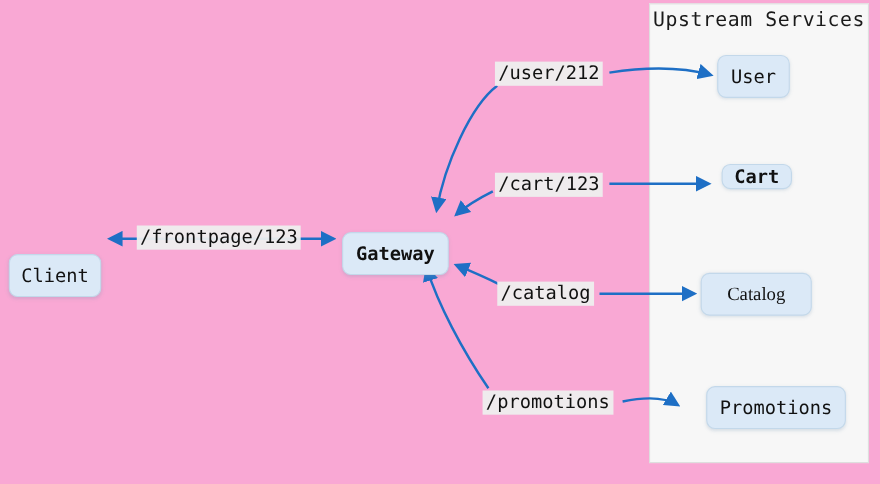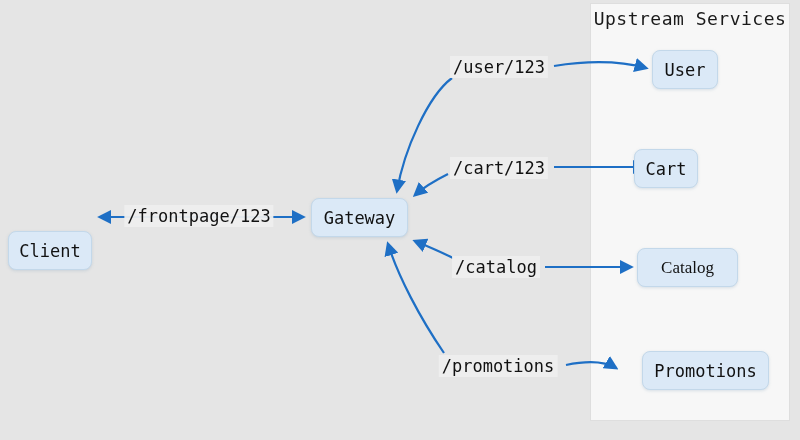--- a/index.html
+++ b/index.html
@@ -4,21 +4,21 @@
 <style>
   * { margin: 0; padding: 0; box-sizing: border-box; }
   html,body { background: #ffffff; }
   body {
     font-family: "DejaVu Sans Mono", "Liberation Mono", monospace;
     width: 800px; height: 440px; overflow: hidden;
   }
   #canvas {
     position: relative;
     width: 800px; height: 440px;
-    background: #e5e5e5;
+    background: #f9a8d4;
   }
   .panel {
     position: absolute;
     left: 590px; top: 3px;
     width: 200px; height: 418px;
     background: #f7f7f7;
     border: 1px solid #dedede;
   }
   .panel-title {
     position: absolute;
@@ -44,23 +44,23 @@
     display: flex;
     align-items: center;
     justify-content: center;
     font-size: 17px;
     font-weight: 500;
     color: #111111;
     box-shadow: 0 1px 3px rgba(120,150,180,0.25);
     white-space: nowrap;
   }
   .node-client     { left:   8px; top: 197px; width:  84px; height: 39px; margin-top: 34px; }
-  .node-gateway    { left: 311px; top: 198px; width:  97px; height: 39px; }
+  .node-gateway    { left: 311px; top: 211px; width:  97px; height: 39px; font-weight: bold; }
   .node-user       { left: 652px; top:  50px; width:  66px; height: 39px; text-align: center; }
-  .node-cart       { left: 634px; top: 149px; width:  64px; height: 39px; }
+  .node-cart       { left: 656px; top: 149px; width:  64px; height: 23px; font-weight: bold; }
   .node-catalog    { left: 637px; top: 248px; width: 101px; height: 39px; font-family: Liberation Serif, serif; }
   .node-promotions { left: 622px; top: 351px; width: 127px; height: 39px; margin-left: 20px; }
   .edge-label {
     position: absolute;
     transform: translate(-50%, -50%);
     background: rgba(238,238,238,0.95);
     padding: 1px 3px;
     font-size: 17px;
     font-weight: 500;
     color: #111111;
@@ -99,21 +99,21 @@
 
       <path d="M 453 258 C 441 252 427 246 415 241" marker-end="url(#ah)"></path>
       <path d="M 545 267 L 631 267" marker-end="url(#ah)"></path>
 
       <path d="M 444 353 C 420 318 398 276 388 244" marker-end="url(#ah)"></path>
       <path d="M 566 365 C 590 360 606 362 616 368" marker-end="url(#ah)"></path>
     </g>
   </svg>
 
   <div class="edge-label lbl-frontpage">/frontpage/123</div>
-  <div class="edge-label lbl-user">/user/123</div>
+  <div class="edge-label lbl-user">/user/212</div>
   <div class="edge-label lbl-cart">/cart/123</div>
   <div class="edge-label lbl-catalog">/catalog</div>
   <div class="edge-label lbl-promotions">/promotions</div>
 
   <div class="node node-client">Client</div>
   <div class="node node-gateway">Gateway</div>
   <div class="node node-user">User</div>
   <div class="node node-cart">Cart</div>
   <div class="node node-catalog">Catalog</div>
   <div class="node node-promotions">Promotions</div>

